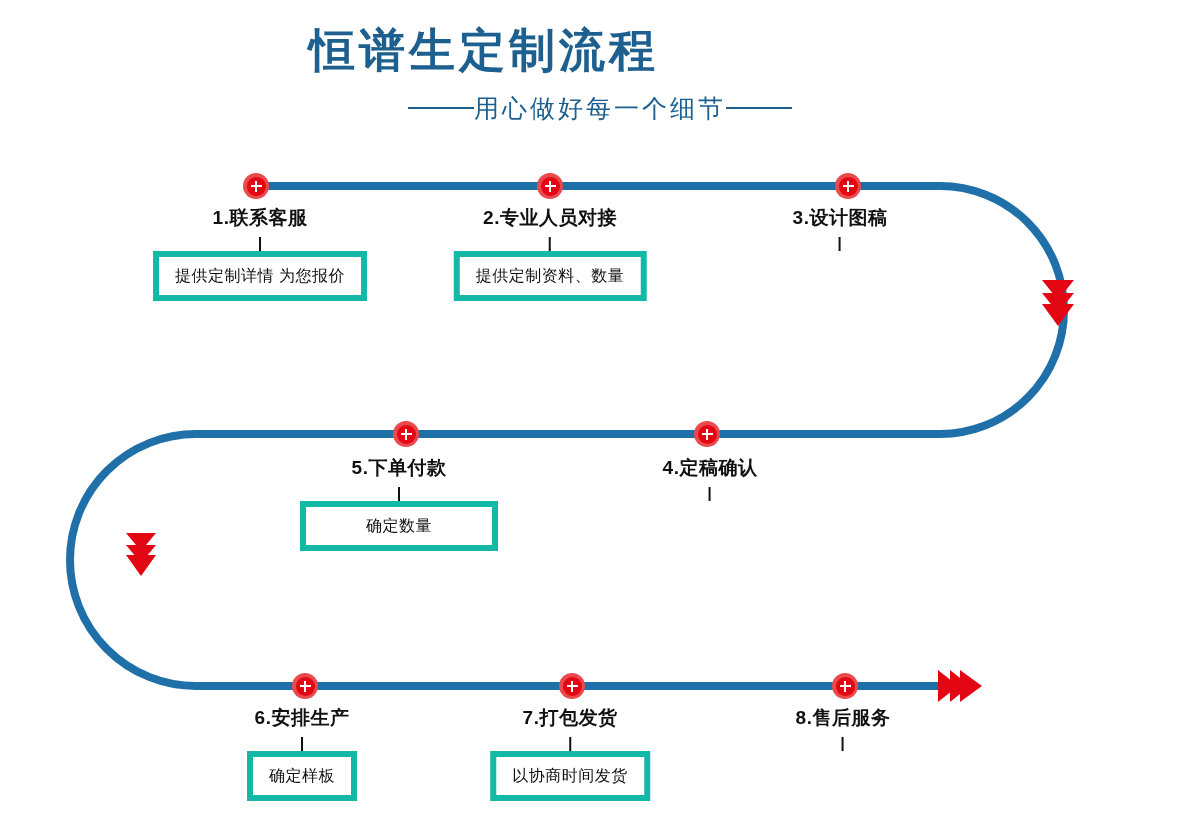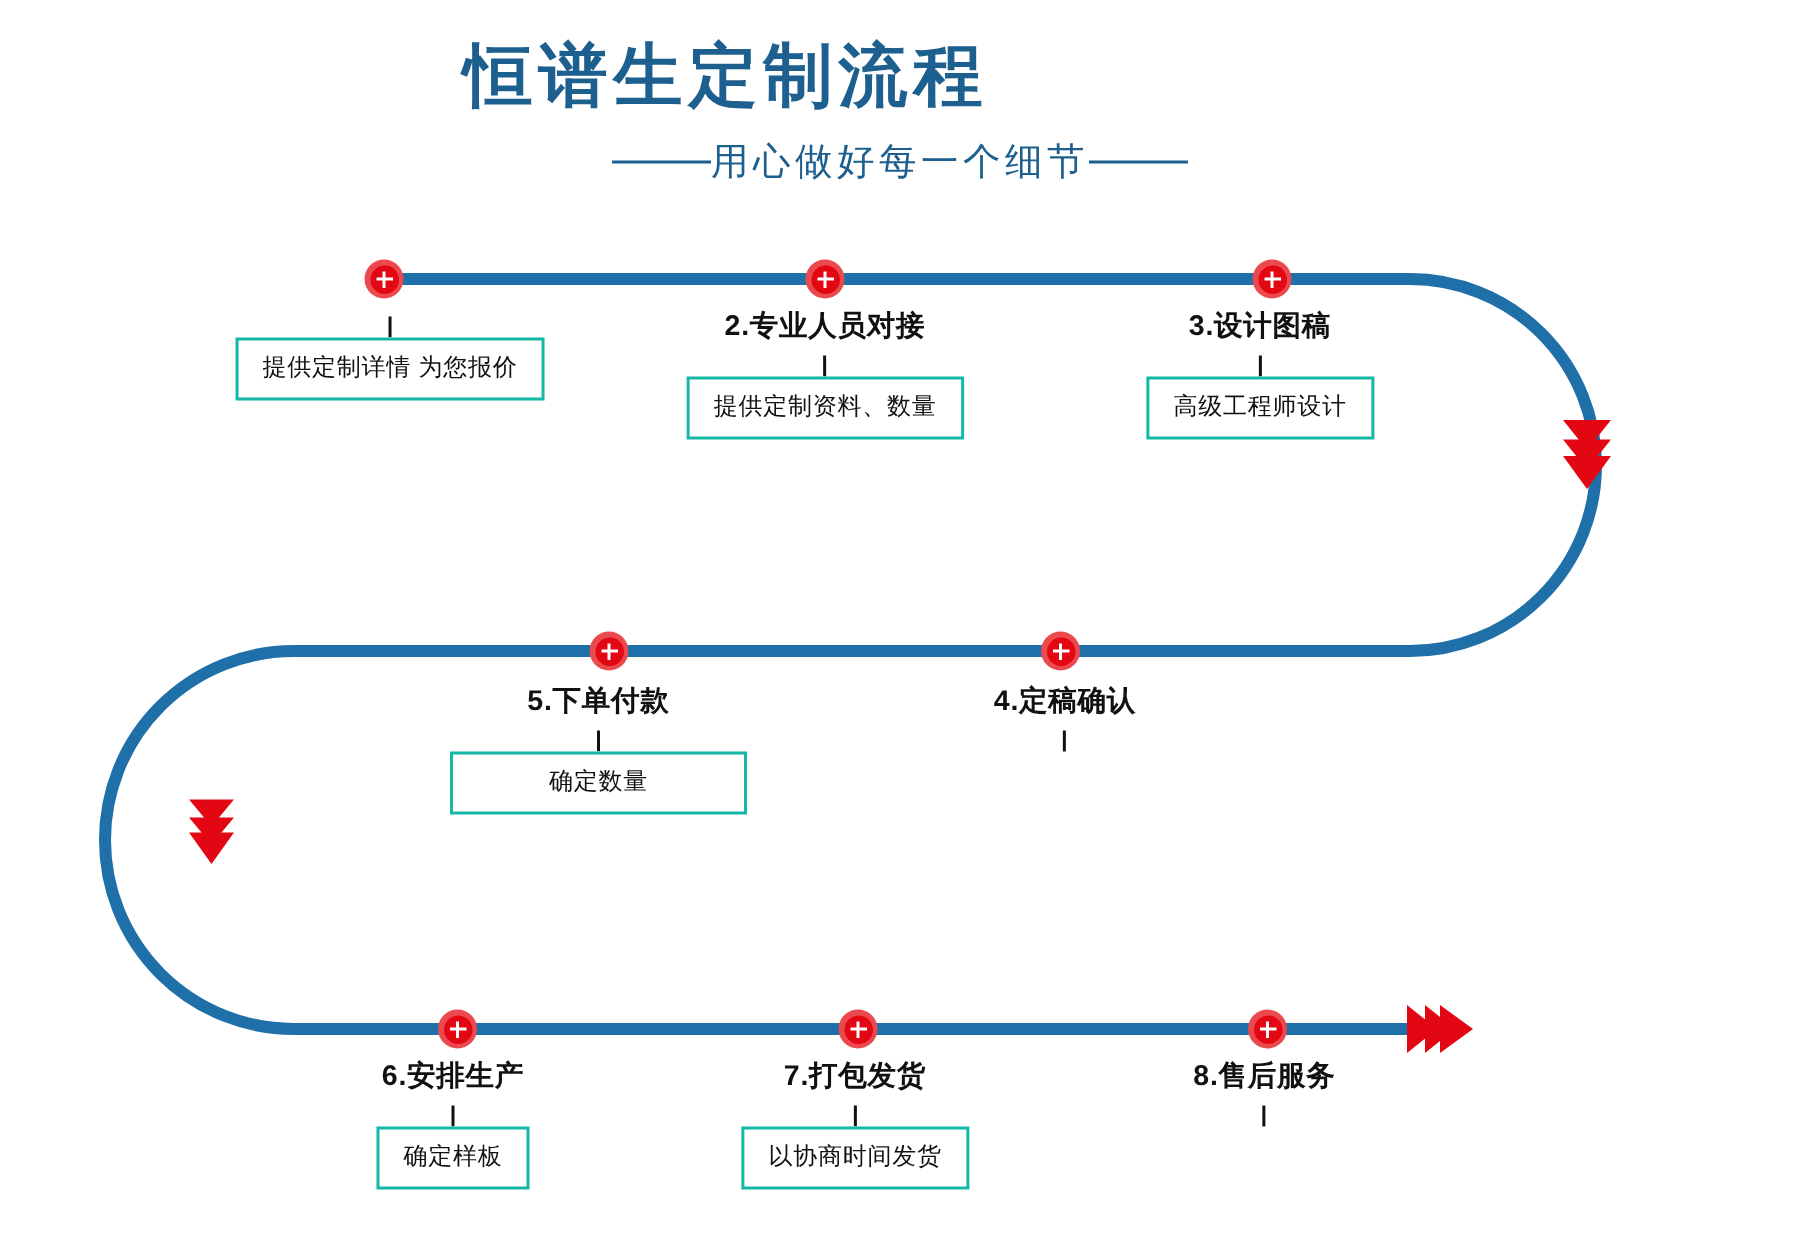--- a/index.html
+++ b/index.html
@@ -129,21 +129,21 @@
     letter-spacing: 0.5px;
   }
   .step-stem {
     width: 2px;
     height: 14px;
     background: #111111;
     margin: 6px auto 0 auto;
   }
   .step-box {
     display: inline-block;
-    border: 2px solid #14b8a6;
+    border: 6px solid #14b8a6;
     background: #ffffff;
     padding: 9px 16px;
     font-size: 16px;
     color: #111111;
     line-height: 20px;
     letter-spacing: 0.5px;
     box-sizing: border-box;
   }
 </style>
 </head>
@@ -210,34 +210,34 @@
     <span class="node-inner"></span>
   </div>
   <div class="node" style="left:572px; top:686px;">
     <span class="node-inner"></span>
   </div>
   <div class="node" style="left:845px; top:686px;">
     <span class="node-inner"></span>
   </div>
 
   <div class="step" style="left:260px; top:205px;">
+    <div class="step-title">1.联系客服</div>
     <div class="step-stem"></div>
     <div class="step-box">提供定制详情 为您报价</div>
   </div>
 
   <div class="step" style="left:550px; top:205px;">
     <div class="step-title">2.专业人员对接</div>
     <div class="step-stem"></div>
     <div class="step-box">提供定制资料、数量</div>
   </div>
 
   <div class="step" style="left:840px; top:205px;">
     <div class="step-title">3.设计图稿</div>
     <div class="step-stem"></div>
-    <div class="step-box">高级工程师设计</div>
   </div>
 
   <div class="step" style="left:710px; top:455px;">
     <div class="step-title">4.定稿确认</div>
     <div class="step-stem"></div>
   </div>
 
   <div class="step" style="left:399px; top:455px;">
     <div class="step-title">5.下单付款</div>
     <div class="step-stem"></div>

